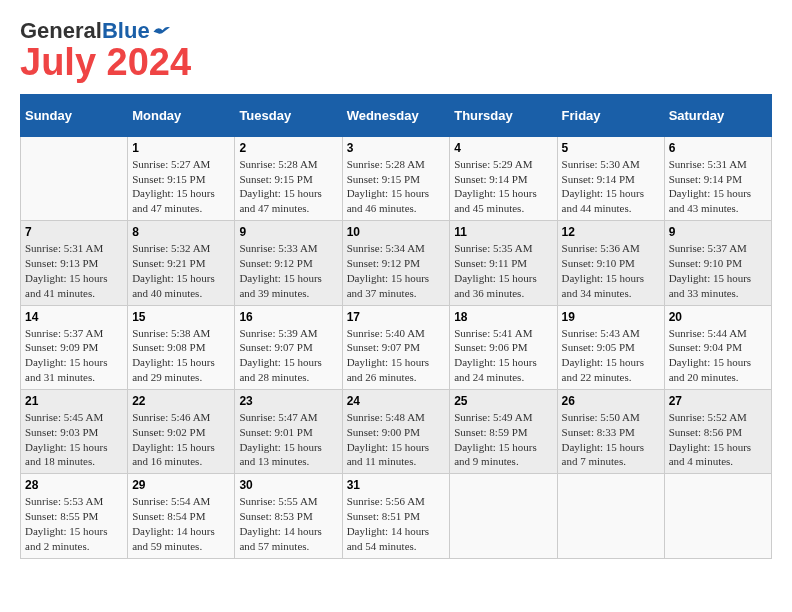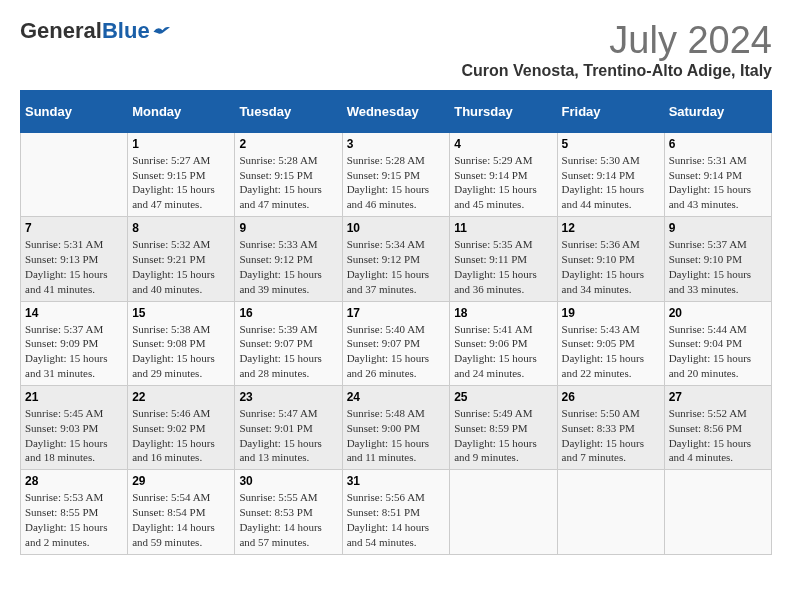--- a/index.html
+++ b/index.html
@@ -8,20 +8,21 @@
       background: #fff;
       width: 792px;
       min-height: 612px;
       padding: 20px;
     }
     .header-area {
       display: flex;
       justify-content: space-between;
       align-items: flex-start;
       margin-bottom: 10px;
+      flex-direction: column;
     }
     .logo {
       display: flex;
       flex-direction: column;
       align-items: flex-start;
     }
     .logo-text {
       font-size: 22px;
       font-weight: bold;
       color: #333;
@@ -35,22 +36,22 @@
     }
     .logo-top-row {
       display: flex;
       align-items: center;
     }
     .title-area {
       text-align: right;
     }
     .month-title {
       font-size: 38px;
-      font-weight: normal;
-      color: #737373;
+      font-weight: bold;
+      color: #ef4444;
       line-height: 1.1;
     }
     .location-title {
       font-size: 16px;
       color: #333;
       font-weight: bold;
     }
     table {
       width: 100%;
       border-collapse: collapse;
@@ -101,21 +102,20 @@
         <span>General</span><span class="blue">Blue</span>
       </span>
 
       <svg class="logo-bird" viewBox="0 0 24 18">
         <path d="M2 10 Q8 2 14 8 Q18 2 24 4 Q18 8 16 10 Q12 14 8 12 Z" fill="#1a5fa8"></path>
       </svg>
     </div>
   </div>
   <div class="title-area">
     <div class="month-title">July 2024</div>
-    <div class="location-title">Curon Venosta, Trentino-Alto Adige, Italy</div>
   </div>
 </div>
 
 <table>
   <thead>
     <tr id="thead-row">
     <th>Sunday</th>
         <th>Monday</th>
         <th>Tuesday</th>
         <th>Wednesday</th>

